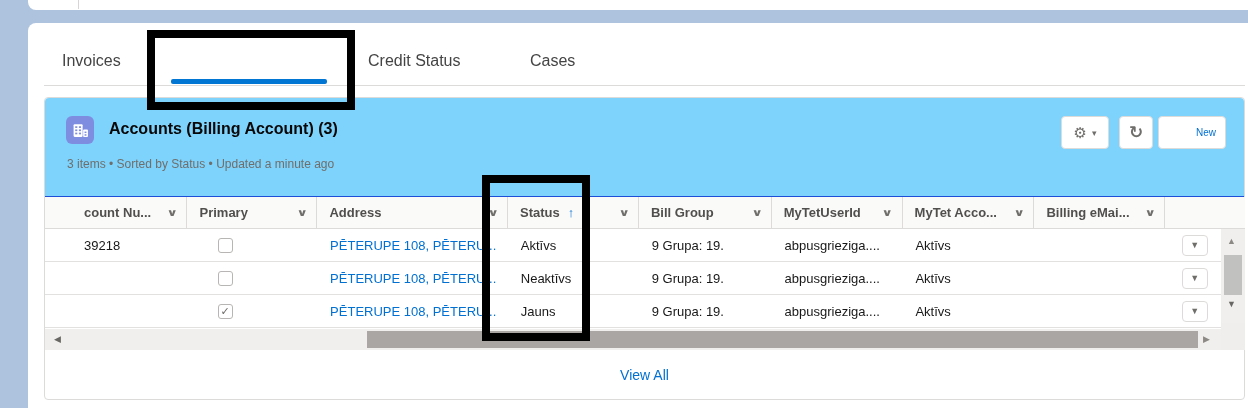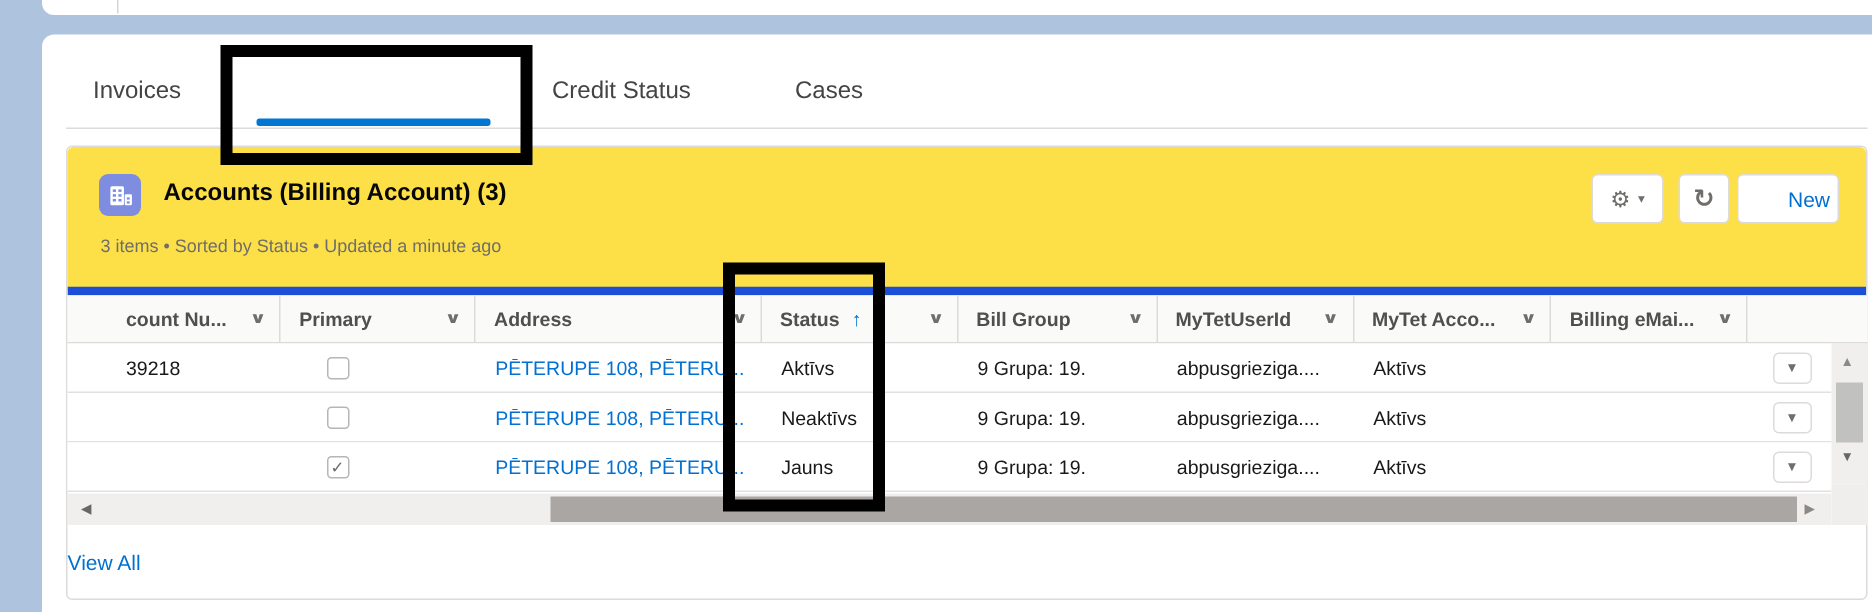--- a/index.html
+++ b/index.html
@@ -18,29 +18,29 @@
   .tab { position:absolute; top:29px; font-size:16px; color:#444; cursor:pointer; white-space:nowrap; }
   .tab-invoices { left:34px; }
   .tab-billing  { left:155px; font-weight:bold; color:#080707; }
   .tab-credit   { left:340px; }
   .tab-cases    { left:502px; }
   .tab-underline { position:absolute; left:143px; top:56px; width:156px; height:5px; background:#0176d3; border-radius:2px; }
 
   
   .panel { position:absolute; left:16px; top:74px; width:1201px; height:303px; background:#fff; border:1px solid #dddbda; border-radius:4px; }
 
-  .panel-header { position:absolute; left:0; top:0; width:100%; height:99px; background:#fde047; border-bottom:6px solid #1d4ed8; border-radius:4px 4px 0 0; }
+  .panel-header { position:absolute; left:0; top:0; width:100%; height:99px; background:#7dd3fc; border-bottom:1px solid #1d4ed8; border-radius:4px 4px 0 0; }
   .entity-icon { position:absolute; left:21px; top:18px; width:28px; height:28px; background:#7f8de1; border-radius:6px; display:flex; align-items:center; justify-content:center; }
   .panel-title { position:absolute; left:64px; top:22px; font-size:16px; font-weight:bold; color:#080707; }
   .panel-subtitle { position:absolute; left:22px; top:59px; font-size:12px; color:#706e6b; }
 
   .hdr-btn { position:absolute; top:18px; height:33px; background:#fff; border:1px solid #dddbda; border-radius:4px; display:flex; align-items:center; justify-content:center; cursor:pointer; }
   .btn-gear { left:1016px; width:48px; gap:5px; }
   .btn-refresh { left:1074px; width:34px; }
-  .btn-new { left:1113px; width:68px; color:#0070d2; font-size:14px;padding-left:28px; }
+  .btn-new { left:1113px; width:68px; color:#0070d2; font-size:10px;padding-left:28px; }
   .gear-glyph { font-size:15px; color:#706e6b; }
   .caret-glyph { font-size:9px; color:#706e6b; }
   .refresh-glyph { font-size:17px; color:#706e6b; font-weight:bold; }
 
   
   .thead { position:absolute; left:0; top:99px; width:1200px; height:32px; background:#fafaf9; border-bottom:1px solid #dddbda; display:flex; }
   .th { display:flex; align-items:center; font-size:13px; font-weight:bold; color:#514f4d; border-right:1px solid #dddbda; padding:0 10px 0 12px; white-space:nowrap; overflow:hidden; }
   .th .chev { margin-left:auto; }
   .chev { font-size:10px; color:#706e6b; transform:scaleX(1.4); display:inline-block; }
   .sort-arrow { color:#0070d2; font-size:13px; margin-left:8px; font-weight:bold; }
@@ -68,21 +68,21 @@
   .vscroll .down { position:absolute; left:6px; top:70px; font-size:9px; color:#696764; }
 
   
   .hscroll { position:absolute; left:0px; top:231px; width:1176px; height:21px; background:#f0efee; }
   .hscroll .left { position:absolute; left:9px; top:5px; font-size:9px; color:#696764; }
   .hscroll .right { position:absolute; left:1158px; top:5px; font-size:9px; color:#8c8984; }
   .hscroll .thumb { position:absolute; left:322px; top:2px; width:831px; height:17px; background:#a9a6a4; }
   .scroll-corner { position:absolute; left:1176px; top:225px; width:24px; height:27px; background:#efeeed; }
 
   
-  .panel-footer { position:absolute; left:0; top:252px; width:100%; height:49px; display:flex; align-items:center; }
+  .panel-footer { position:absolute; left:0; top:252px; width:100%; height:49px; display:flex; align-items:center; justify-content:center; }
   .view-all { color:#0070d2; font-size:14px; cursor:pointer; }
 
   
   .ann { position:absolute; border:8px solid #000; background:transparent; z-index:50; pointer-events:none; }
   .ann1 { left:147px; top:30px; width:208px; height:80px; }
   .ann2 { left:482px; top:175px; width:108px; height:166px; }
 </style>
 </head>
 <body>
 

